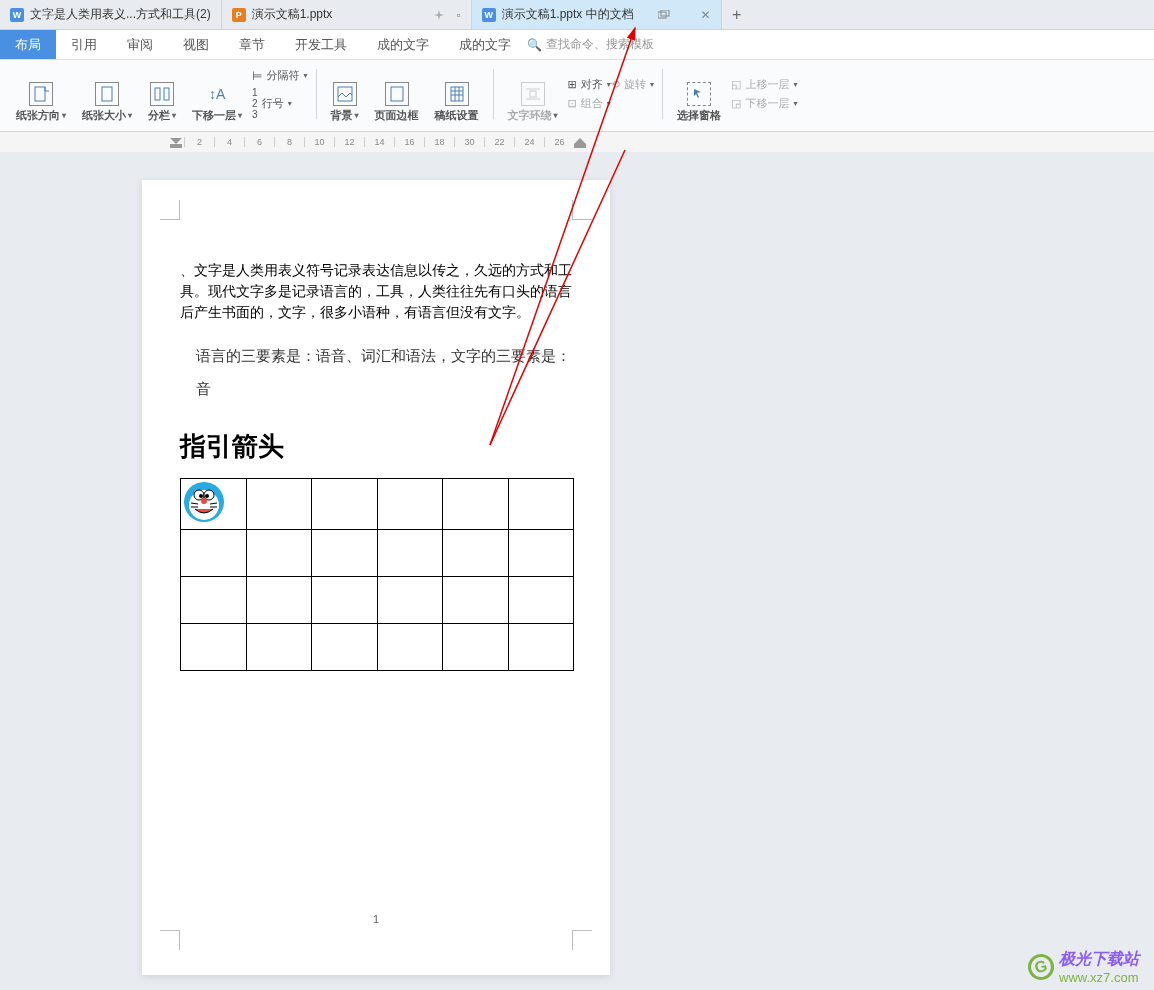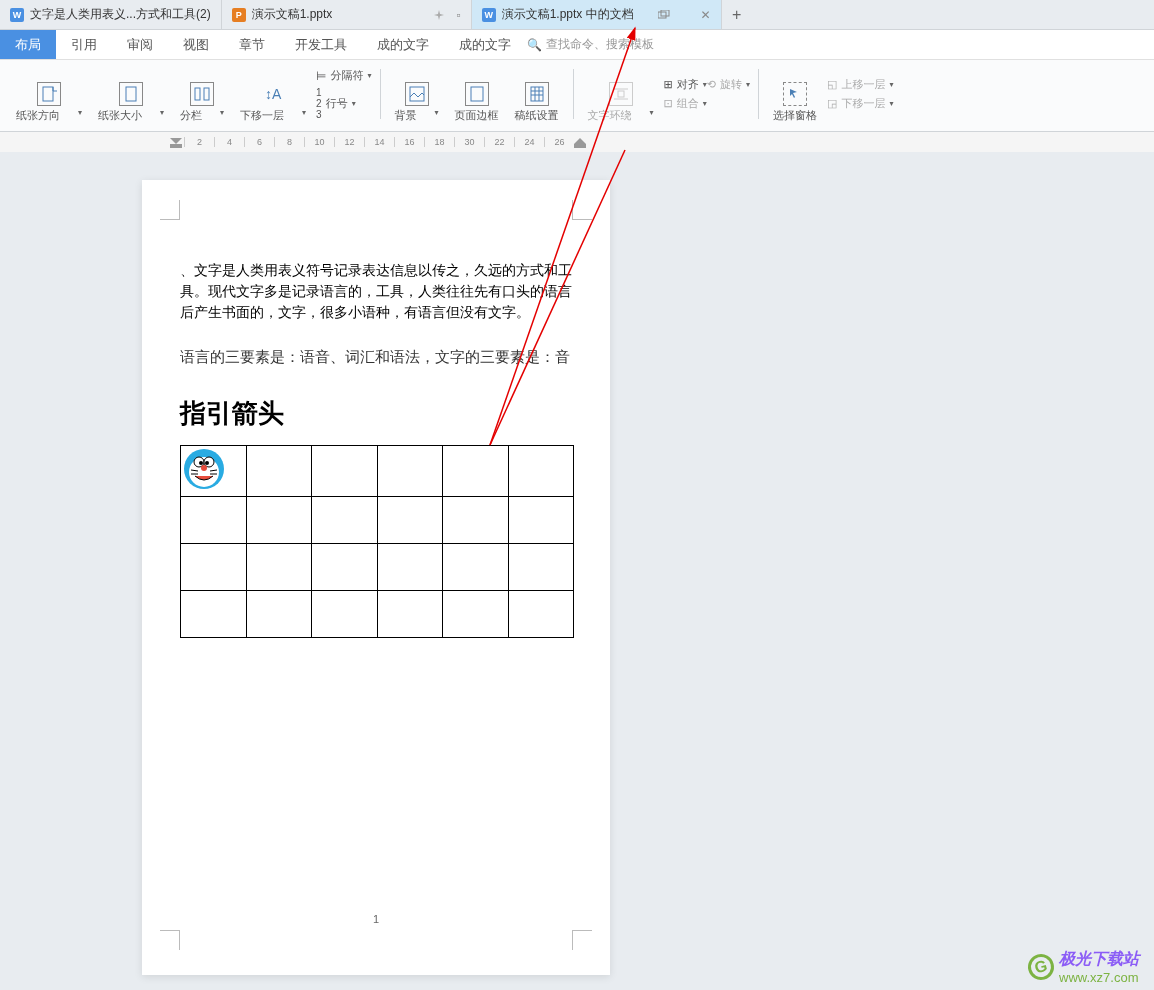--- a/index.html
+++ b/index.html
@@ -22,21 +22,21 @@
 .menu-bar { height: 30px; display: flex; align-items: center; gap: 0; padding-left: 0; border-bottom: 1px solid #e0e0e0; }
 .menu-item { padding: 0 15px; font-size: 13px; color: #555; cursor: pointer; height: 100%; display: flex; align-items: center; }
 .menu-item.active { background: #4a90e2; color: #fff; }
 .search-box { margin-left: auto; margin-right: 500px; display: flex; align-items: center; gap: 4px; color: #999; font-size: 12px; }
 .search-icon { color: #4a90e2; }
 
 
 .ribbon { height: 72px; border-bottom: 1px solid #d0d4d8; display: flex; align-items: flex-end; padding: 4px 10px 6px; gap: 4px; background: #fafbfc; }
 .ribbon-btn { display: flex; flex-direction: column; align-items: center; justify-content: flex-end; gap: 2px; font-size: 11px; color: #555; cursor: pointer; padding: 2px 6px; height: 62px; }
 .ribbon-btn .r-icon { width: 24px; height: 24px; border: 1px solid #888; display: flex; align-items: center; justify-content: center; font-size: 14px; color: #4a7fb5; }
-.ribbon-label { display: flex; gap: 18px; }
+.ribbon-label { display: flex; align-items: center; gap: 2px; font-weight: bold; }
 .dropdown-arrow { font-size: 8px; color: #666; }
 .ribbon-sep { width: 1px; height: 50px; background: #d0d4d8; margin: 0 4px 6px; }
 .ribbon-stack { display: flex; flex-direction: column; gap: 4px; font-size: 11px; color: #555; height: 62px; justify-content: center; }
 .ribbon-stack-item { display: flex; align-items: center; gap: 4px; cursor: pointer; }
 .ribbon-stack-item.dim { color: #aaa; }
 .ribbon-btn.dim { color: #aaa; }
 .ribbon-btn.dim .r-icon { border-color: #ccc; color: #ccc; }
 
 
 .ruler { height: 20px; background: #f5f5f5; display: flex; align-items: center; padding-left: 170px; font-size: 9px; color: #888; gap: 0; position: relative; }
@@ -45,21 +45,21 @@
 
 .doc-viewport { position: absolute; top: 152px; left: 0; right: 0; bottom: 0; background: #e8ecf0; overflow: hidden; display: flex; justify-content: flex-start; padding-left: 142px; padding-top: 28px; }
 .page { width: 468px; height: 795px; background: #fff; box-shadow: 0 2px 8px rgba(0,0,0,0.1); position: relative; padding: 80px 38px 40px; }
 .crop-mark { position: absolute; width: 20px; height: 20px; border-color: #bbb; }
 .crop-tl { top: 20px; left: 18px; border-bottom: 1px solid #bbb; border-right: 1px solid #bbb; }
 .crop-tr { top: 20px; right: 18px; border-bottom: 1px solid #bbb; border-left: 1px solid #bbb; }
 .crop-bl { bottom: 25px; left: 18px; border-top: 1px solid #bbb; border-right: 1px solid #bbb; }
 .crop-br { bottom: 25px; right: 18px; border-top: 1px solid #bbb; border-left: 1px solid #bbb; }
 
 .body-text { font-size: 14px; line-height: 1.5; color: #000; }
-.quote-text { font-size: 15px; line-height: 2.2; color: #333; margin-top: 18px; font-family: Liberation Serif, serif; }
+.quote-text { font-size: 15px; line-height: 2.2; color: #333; margin-top: 18px; font-family: Liberation Mono, monospace; margin-left: 16px; }
 .heading { font-size: 26px; margin-top: 22px; font-family: "SimSun", serif; }
 
 .doc-table { margin-top: 14px; border-collapse: collapse; width: 394px; }
 .doc-table td { border: 1px solid #000; width: 65px; height: 47px; }
 .doraemon { width: 42px; height: 42px; margin: 2px; }
 
 .page-number { position: absolute; bottom: 50px; left: 50%; transform: translateX(-50%); font-size: 11px; color: #666; }
 
 
 .red-arrow { position: absolute; pointer-events: none; }

